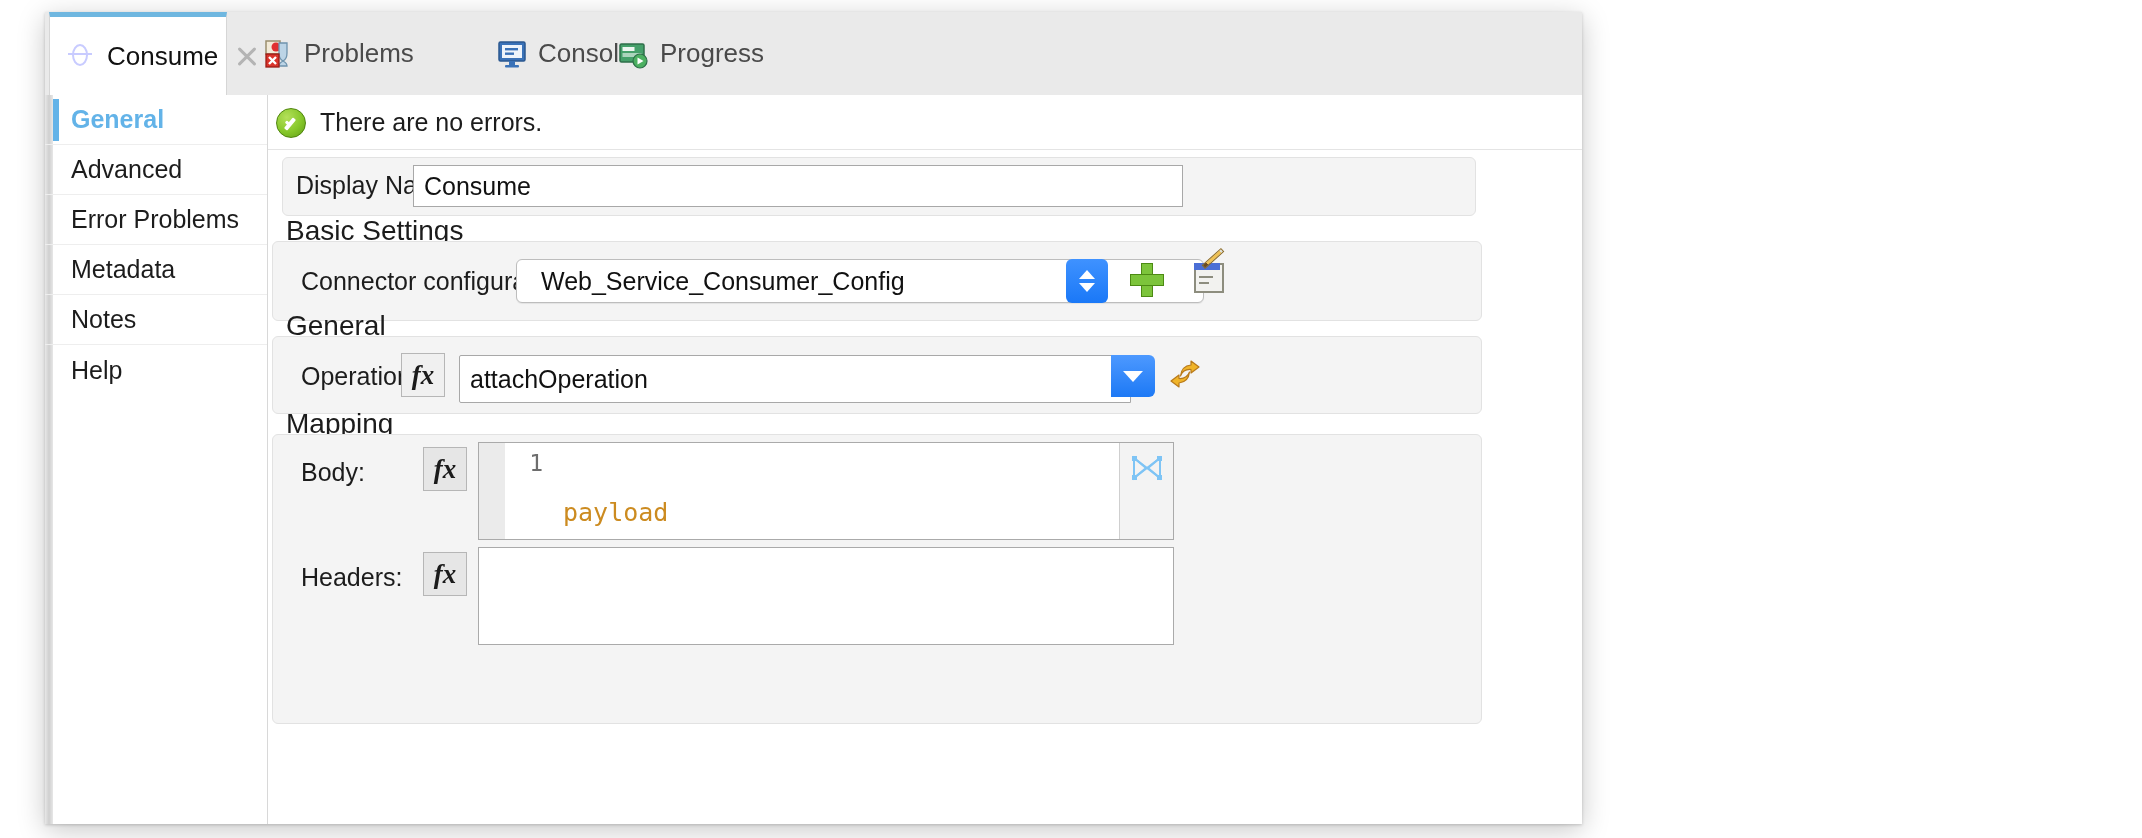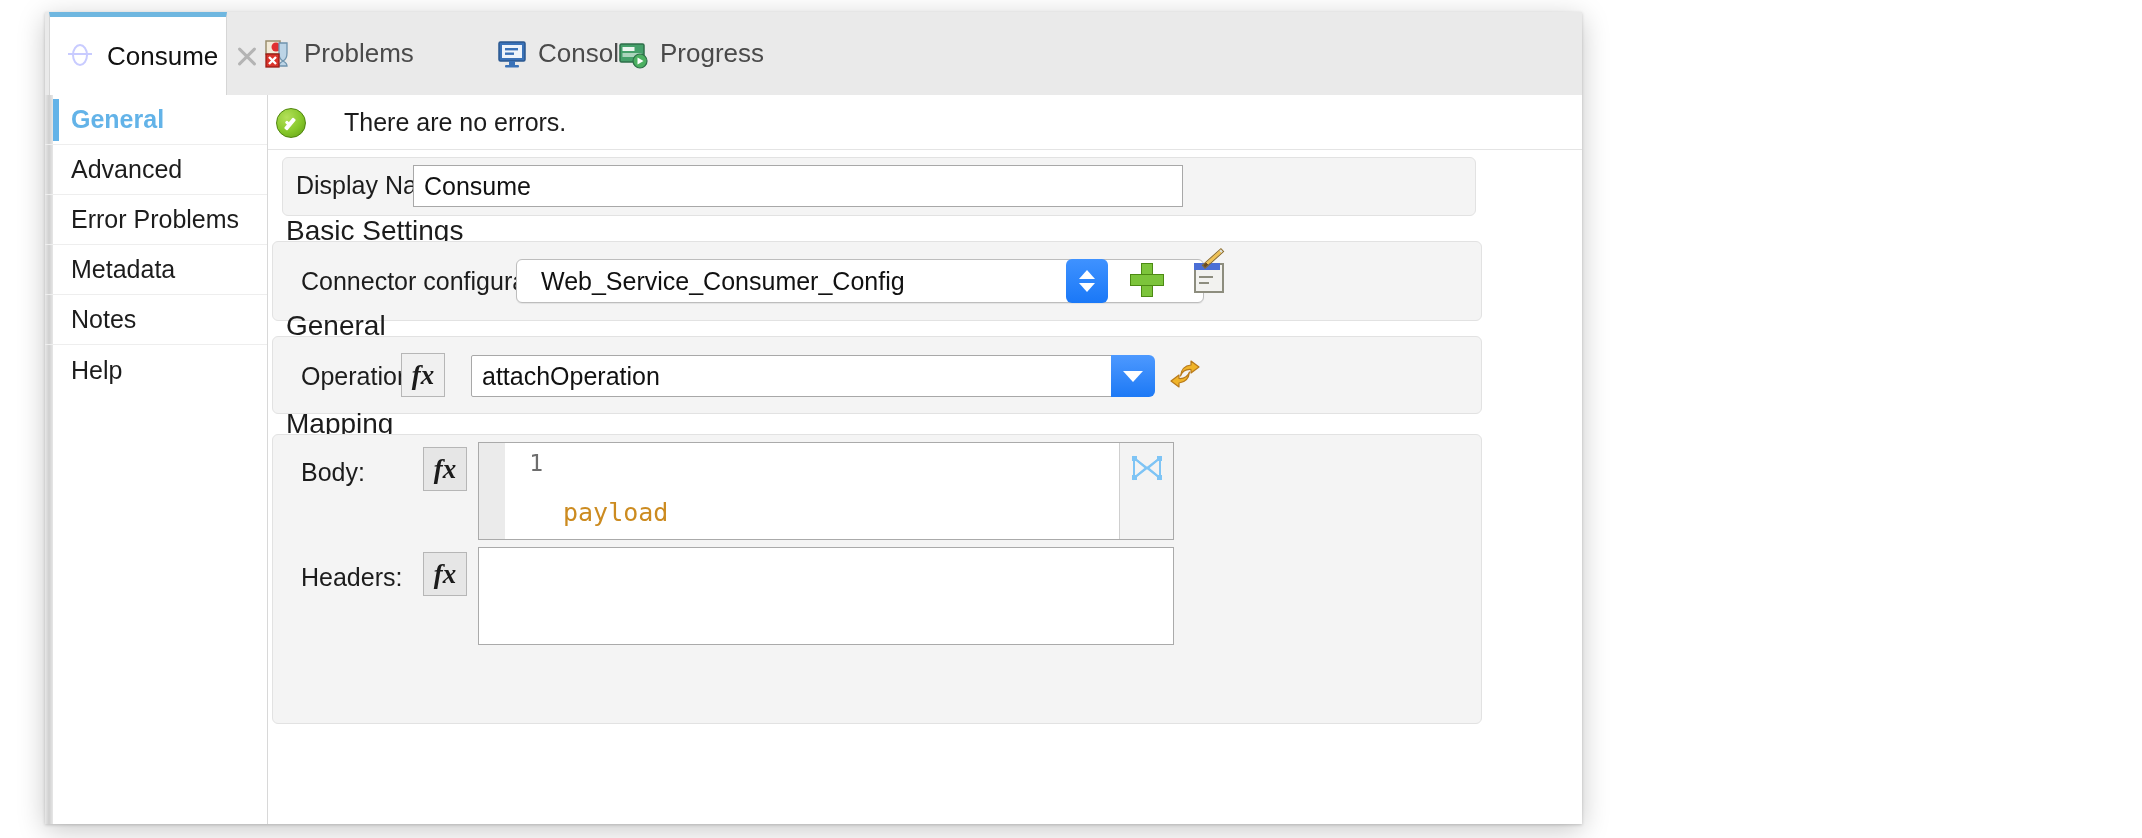--- a/index.html
+++ b/index.html
@@ -184,21 +184,20 @@
 
   .status-row {
     position: absolute;
     left: 0; top: 0;
     width: 1314px;
     height: 55px;
     display: flex;
     align-items: center;
     padding-left: 8px;
     box-sizing: border-box;
-    gap: 24px;
   }
   .ico-ok {
     width: 30px; height: 30px;
     border-radius: 50%;
     background: radial-gradient(circle at 35% 30%, #b4e05a 0%, #86c72a 55%, #5f9c15 100%);
     border: 1px solid #4f850e;
     box-sizing: border-box;
     position: relative;
     flex: 0 0 auto;
     margin-right: 14px;
@@ -554,21 +553,21 @@
             <span class="titlebar"></span>
             <span class="line1"></span>
             <span class="line2"></span>
             <span class="pencil"></span>
           </div>
 
           <div class="section-title" style="left:18px; top:215px;">General</div>
           <div class="field-panel" style="left:4px; top:241px; width:1210px; height:78px;"></div>
           <div class="field-label" style="left:33px; top:267px;">Operation:</div>
           <div class="fx-btn light" style="left:133px; top:258px; width:44px; height:44px;">fx</div>
-          <div class="text-input" style="left:203px; top:260px; width:672px; height:42px; border-radius:2px 0 0 2px;">attachOperation</div>
+          <div class="text-input" style="left:191px; top:260px; width:672px; height:48px; border-radius:2px 0 0 2px;">attachOperation</div>
           <div class="dd-btn" style="left:843px; top:260px; width:44px; height:42px;">
             <span class="chev"></span>
           </div>
           <div class="ico-refresh" style="left:900px; top:262px;">
             <svg width="34" height="34" viewBox="0 0 34 34">
               <path d="M23 4 L31 10 L23 16 L23 12.5 Q15 12 12.5 19 Q13.5 9 23 8 Z" fill="#f0b429" stroke="#b8791a" stroke-width="1.2" stroke-linejoin="round"></path>
               <path d="M11 30 L3 24 L11 18 L11 21.5 Q19 22 21.5 15 Q20.5 25 11 26 Z" fill="#f0b429" stroke="#b8791a" stroke-width="1.2" stroke-linejoin="round"></path>
             </svg>
           </div>
 

